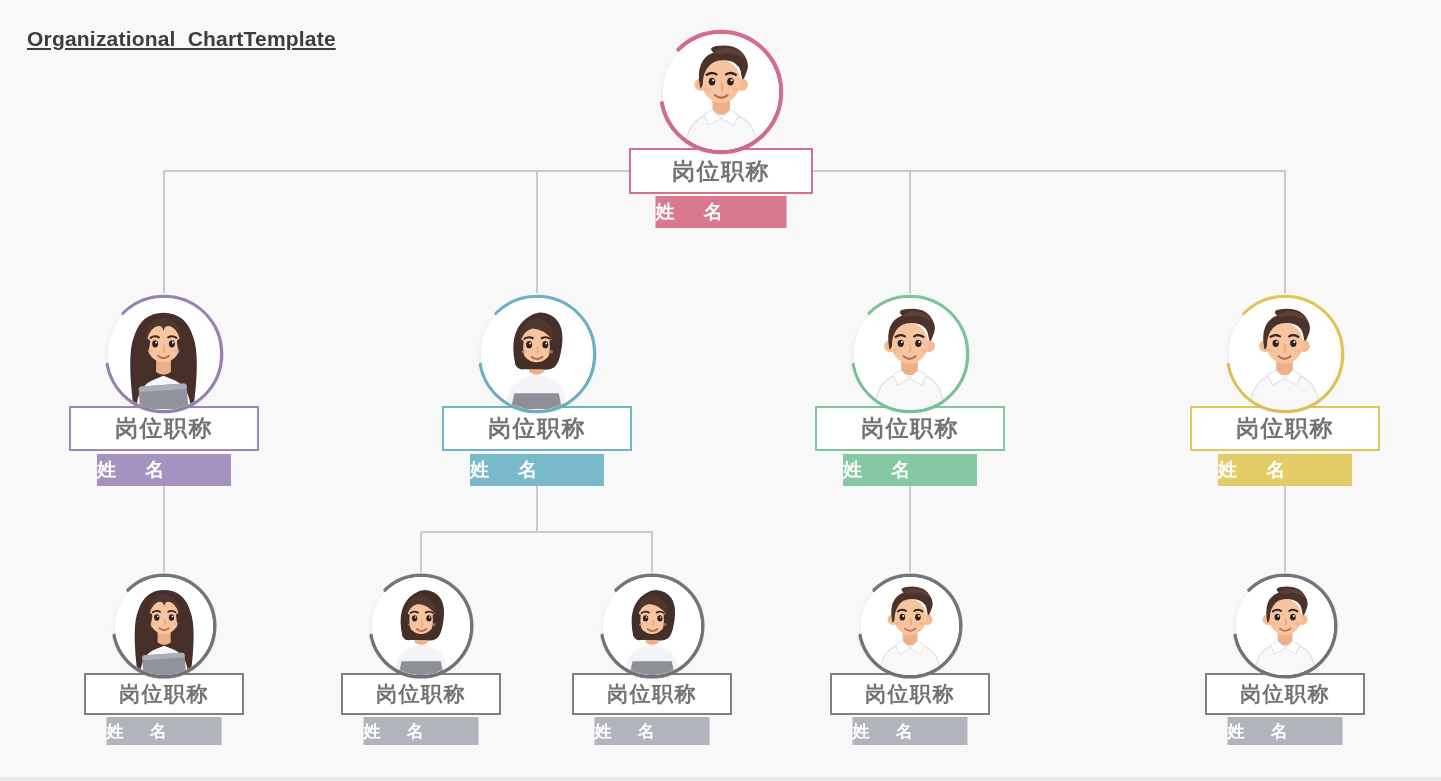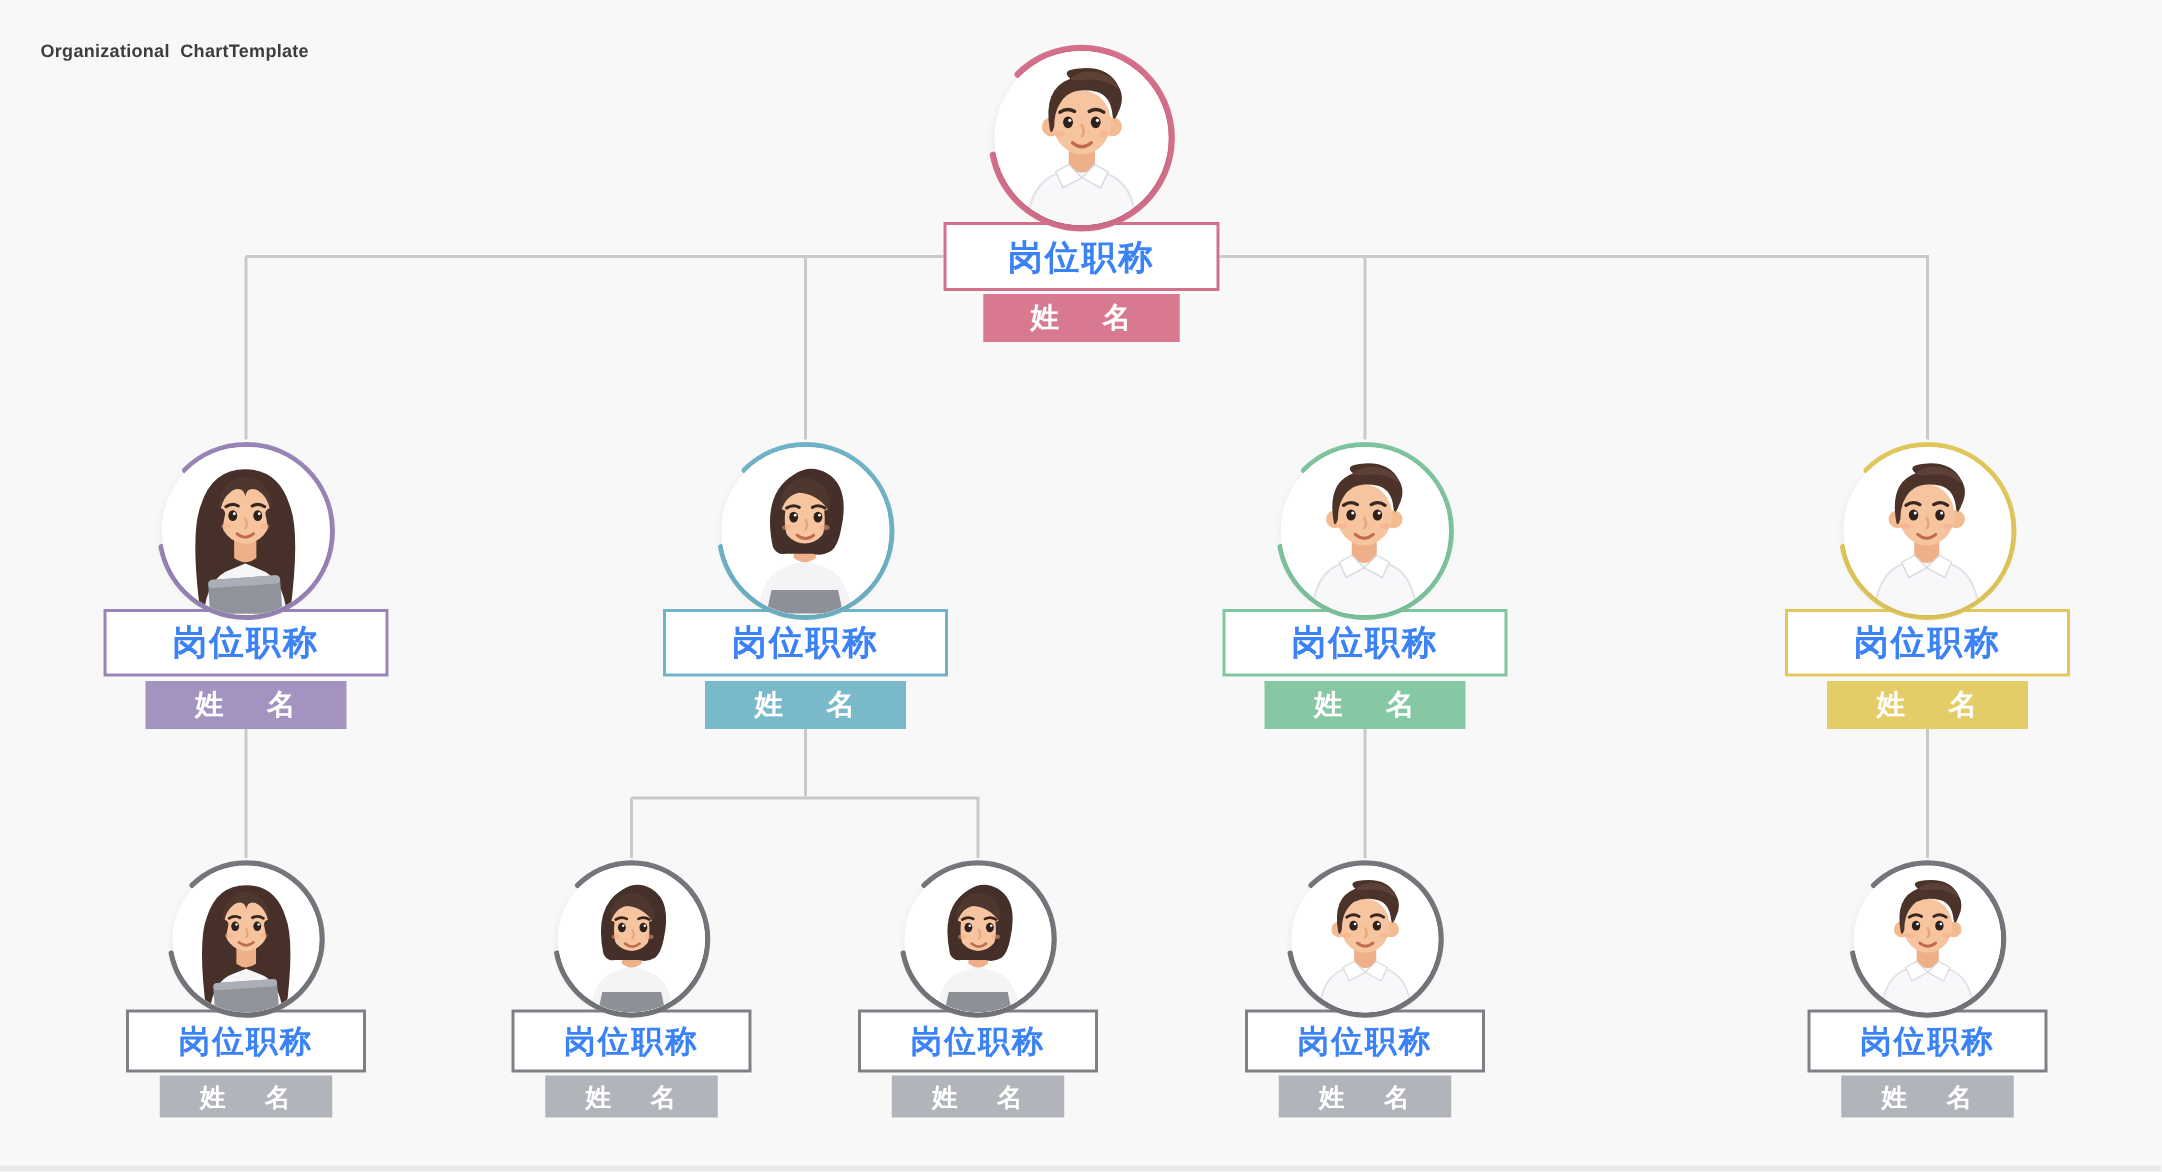--- a/index.html
+++ b/index.html
@@ -9,22 +9,22 @@
     font-family:"Liberation Sans","DejaVu Sans",sans-serif;
   }
   .bottom-strip{position:absolute;left:0;bottom:0;width:100%;height:4px;background:#e9e9eb;}
   
   .header{position:absolute;left:27px;top:24px;z-index:5;}
   .header .cn-title{
     font-size:35px;font-weight:800;color:#3a3a3c;letter-spacing:2px;
     text-shadow:1px 1px 0 rgba(120,120,120,.25);
   }
   .header .en-subtitle{
-    margin-top:3px;font-size:12px;font-weight:700;color:#3d3d40;
-    white-space:pre;letter-spacing:.2px;
+    margin-top:3px;font-size:21px;font-weight:700;color:#3d3d40;
+    white-space:pre;letter-spacing:.2px;text-decoration:underline;
   }
   
   .line{position:absolute;background:#c9c9cb;z-index:1;}
   .line-h{height:2px;}
   .line-v{width:2px;}
   
   .node{position:absolute;z-index:2;}
   .avatar-zone{position:absolute;top:0;left:50%;transform:translateX(-50%);z-index:3;}
   .lv1 .avatar-zone{width:128px;height:128px;}
   .lv2 .avatar-zone{width:122px;height:122px;}
@@ -33,29 +33,29 @@
   .ring circle{fill:none;stroke:var(--ring,var(--border));stroke-width:4.5;stroke-linecap:round;}
   .avatar-circle{
     position:absolute;inset:4.5%;border-radius:50%;background:#ffffff;overflow:hidden;
     box-shadow:0 2px 6px rgba(0,0,0,.08);
   }
   .avatar-circle svg{width:100%;height:100%;display:block;}
   .title-box{
     position:absolute;left:0;right:0;z-index:1;background:#ffffff;
     border:2px solid var(--border);box-sizing:border-box;
     display:flex;align-items:center;justify-content:center;
-    font-weight:700;color:#3b82f6;letter-spacing:1.5px;
+    font-weight:700;color:#737373;letter-spacing:1.5px;
   }
   .lv1 .title-box{top:120px;height:46px;font-size:23px;}
   .lv2 .title-box{top:113px;height:45px;font-size:23px;}
   .lv3 .title-box{top:101px;height:42px;font-size:21px;}
   .name-box{
     position:absolute;left:50%;transform:translateX(-50%);z-index:2;
     background:var(--fill);color:#ffffff;box-sizing:border-box;
-    display:flex;align-items:center;justify-content:center;font-weight:700;
+    display:flex;align-items:center;font-weight:700;
   }
   .lv1 .name-box{top:168px;width:131px;height:32px;font-size:19px;}
   .lv2 .name-box{top:161px;width:134px;height:32px;font-size:19px;}
   .lv3 .name-box{top:145px;width:115px;height:28px;font-size:17px;}
   .name-box span{word-spacing:1.15em;letter-spacing:1px;}
   .defs-holder{position:absolute;width:0;height:0;overflow:hidden;}
 </style>
 </head>
 <body>
 

